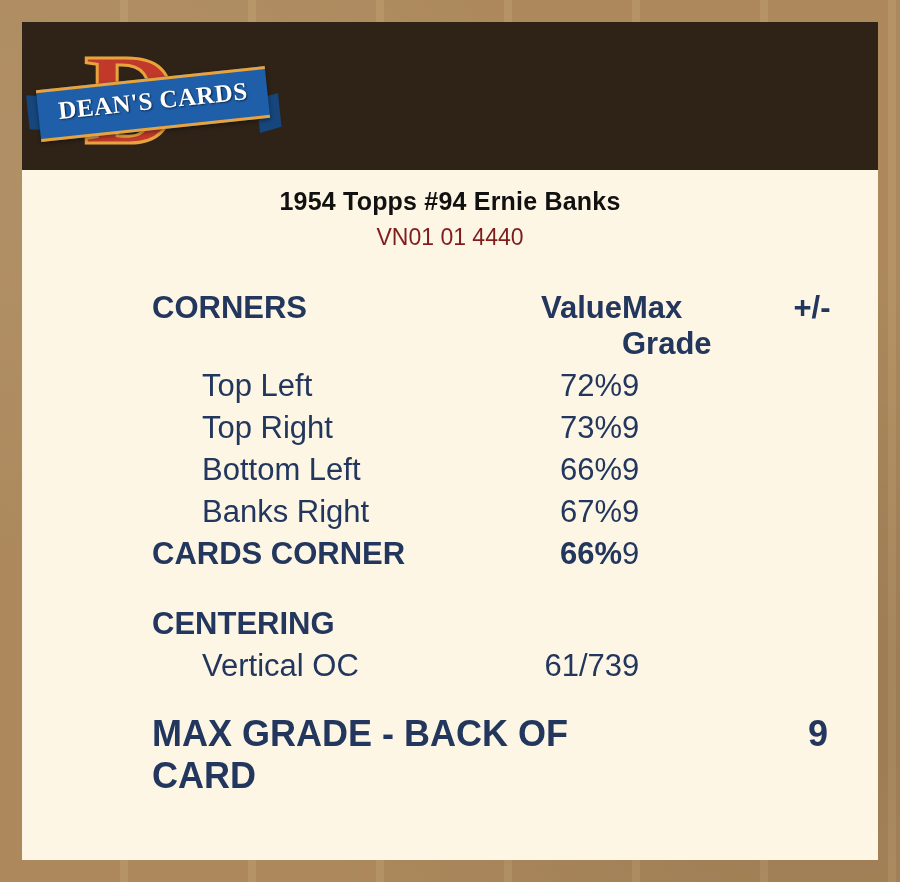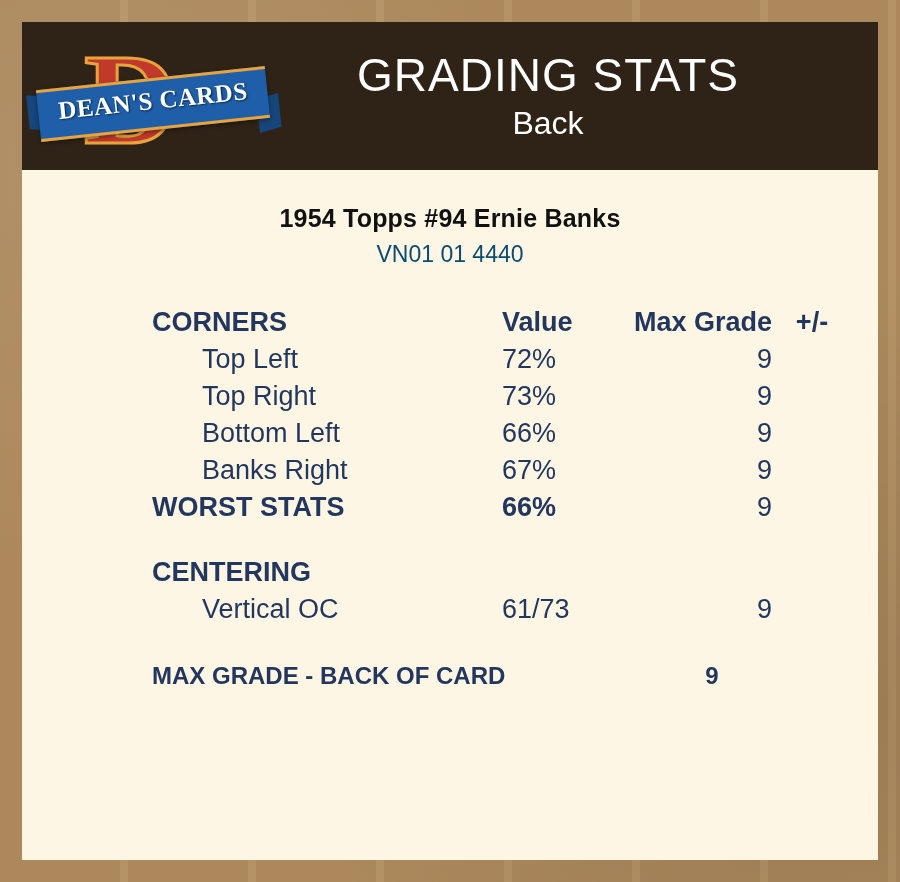--- a/index.html
+++ b/index.html
@@ -124,63 +124,64 @@
     letter-spacing: 1px;
   }
   .header-subtitle {
     font-size: 32px;
     line-height: 40px;
     margin-top: 2px;
   }
 
   
   .body {
-    padding: 34px 0 0 0;
+    padding: 17px 0 0 0;
   }
   .card-title {
     text-align: center;
     font-size: 25px;
     font-weight: bold;
     color: #111111;
     letter-spacing: 0.2px;
   }
   .card-serial {
     text-align: center;
     font-size: 23px;
-    color: #0c4a6e;
+    color: #7f1d1d;
     margin-top: 8px;
   }
 
   table.stats {
     margin: 36px 0 0 130px;
     border-collapse: collapse;
     color: #23375e;
   }
   table.stats td {
-    font-size: 27px;
+    font-size: 31px;
     padding: 3px 0;
     vertical-align: baseline;
   }
   .col-label { width: 300px; }
-  .col-value { width: 120px; text-align: left; }
-  .col-max   { width: 150px; text-align: right; }
+  .col-value { width: 120px; text-align: right; }
+  .col-max   { width: 150px; text-align: left; }
   .col-pm    { width: 80px;  text-align: center; }
 
   .section-head td { font-weight: bold; font-size: 24px; padding-top: 2px; }
   .indent { padding-left: 50px !important; }
   .bold td, td.bold { font-weight: bold; }
   .spacer td { height: 22px; padding: 0; }
 
   .grand {
-    margin: 34px 0 0 130px;
+    margin: 26px 0 0 130px;
     display: flex;
     align-items: baseline;
     color: #23375e;
     font-weight: bold;
-    font-size: 24px;
+    font-size: 36px;
+    justify-content: space-between;
   }
   .grand-label { width: 500px; }
   .grand-value { width: 120px; text-align: center; }
 </style>
 </head>
 <body>
 
 <div class="bg-texture"></div>
 
 <div class="sheet">
@@ -188,24 +189,20 @@
   <div class="header">
 
     <div class="logo">
       <div class="logo-d">D</div>
       <div class="ribbon-tail-left"></div>
       <div class="ribbon-tail-right"></div>
       <div class="logo-ribbon"></div>
       <div class="logo-ribbon-text">DEAN'S CARDS</div>
     </div>
 
-    <div class="header-titles">
-      <div class="header-title">GRADING STATS</div>
-      <div class="header-subtitle">Back</div>
-    </div>
 
   </div>
 
   <div class="body">
 
     <div class="card-title">1954 Topps #94 Ernie Banks</div>
     <div class="card-serial">VN01 01 4440</div>
 
     <table class="stats">
       <tbody>
@@ -234,21 +231,21 @@
           <td class="col-max">9</td>
           <td class="col-pm"></td>
         </tr>
         <tr>
           <td class="col-label indent">Banks Right</td>
           <td class="col-value">67%</td>
           <td class="col-max">9</td>
           <td class="col-pm"></td>
         </tr>
         <tr class="bold">
-          <td class="col-label">WORST STATS</td>
+          <td class="col-label">CARDS CORNER</td>
           <td class="col-value">66%</td>
           <td class="col-max" style="font-weight:normal">9</td>
           <td class="col-pm"></td>
         </tr>
 
         <tr class="spacer">
             <td colspan="4"></td>
           </tr>
 
         <tr class="section-head">

